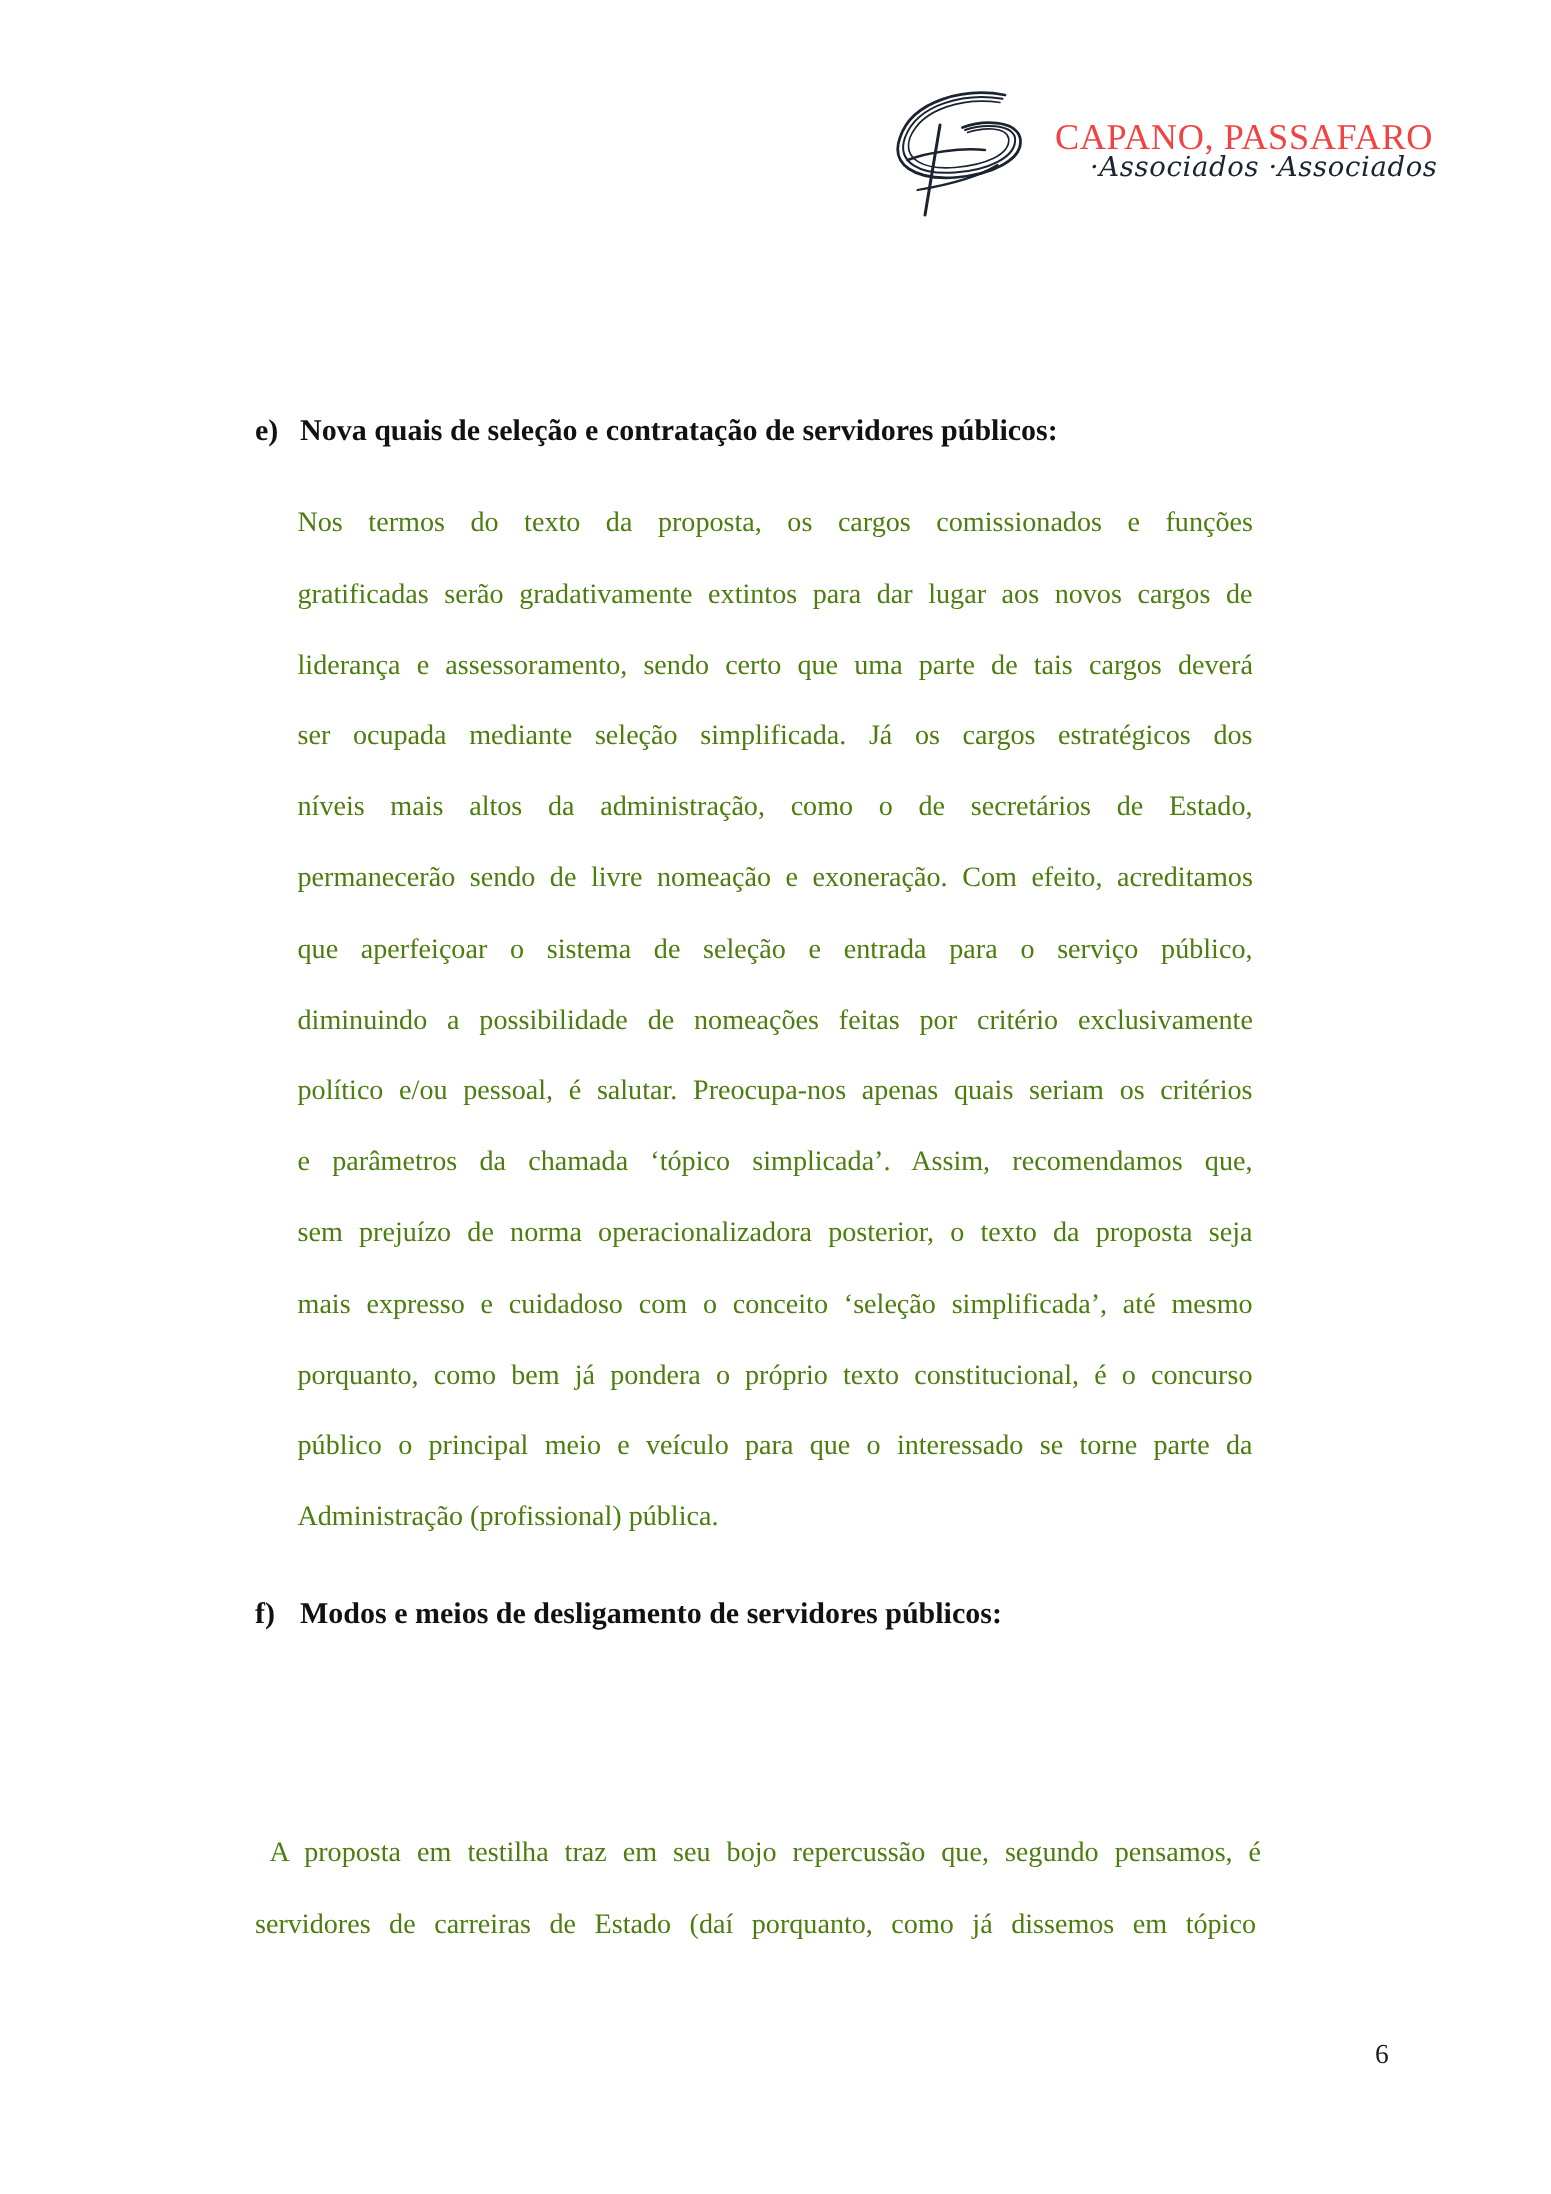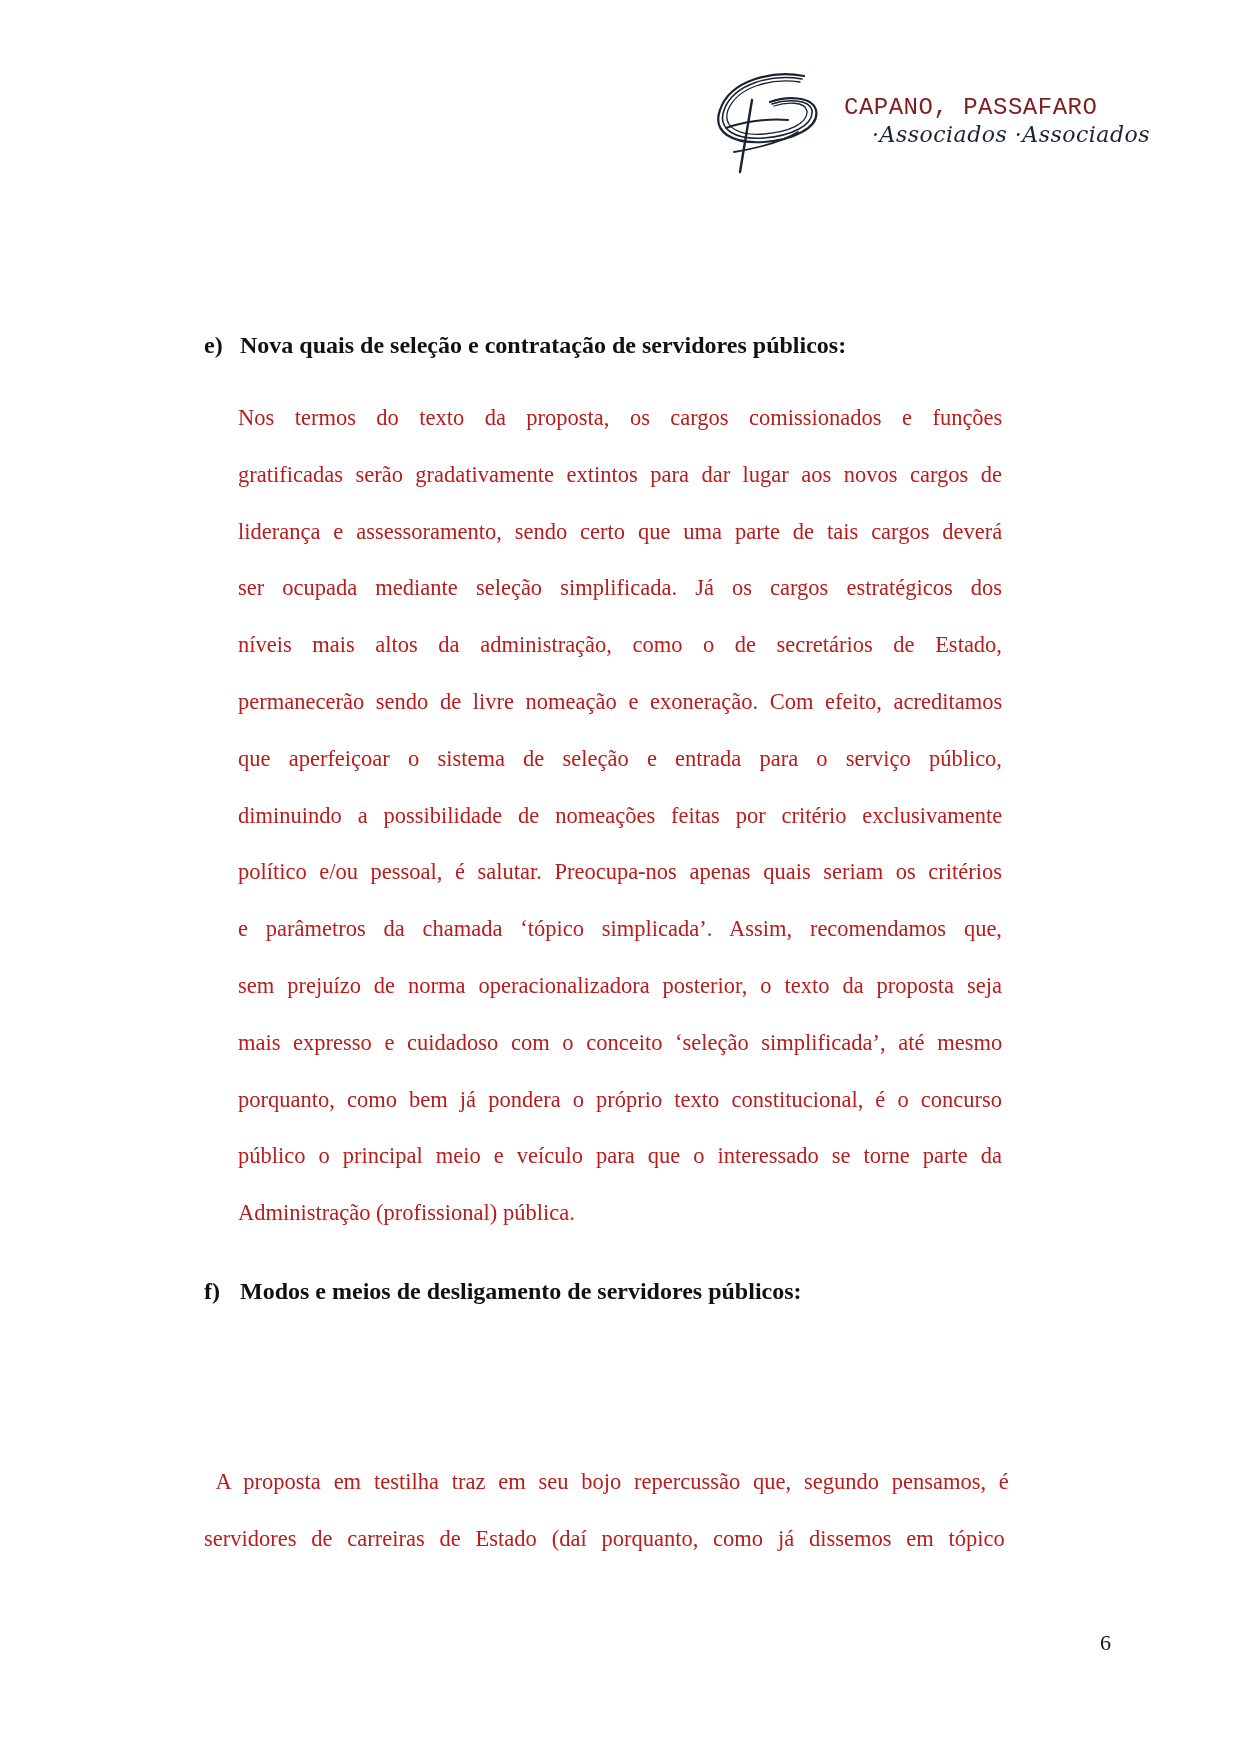--- a/index.html
+++ b/index.html
@@ -26,24 +26,24 @@
       position: absolute;
       left: 0;
       top: 0;
       width: 120px;
       height: 110px;
     }
     .logo-name {
       position: absolute;
       left: 132px;
       top: 24px;
-      font-family: Liberation Mono, monospace;
-      font-size: 24px;
+      font-family: Liberation Serif, serif;
+      font-size: 29px;
       letter-spacing: 0.5px;
-      color: #7f1d1d;
+      color: #ef4444;
       white-space: nowrap;
     }
     .logo-sub {
       position: absolute;
       left: 160px;
       top: 52px;
       font-family: "DejaVu Serif", serif;
       font-style: italic;
       font-size: 22px;
       color: #1b2230;
@@ -60,21 +60,21 @@
     .heading .marker {
       display: inline-block;
       width: 36px;
     }
     .para {
       position: absolute;
       font-size: 22.5px;
       line-height: 56.8px;
       text-align: justify;
       text-align-last: left;
-      color: #b91c1c;
+      color: #4d7c0f;
     }
     .para .line {
       display: block;
       text-align: justify;
       text-align-last: justify;
       white-space: nowrap;
     }
     .para .line.last {
       text-align-last: left;
     }

